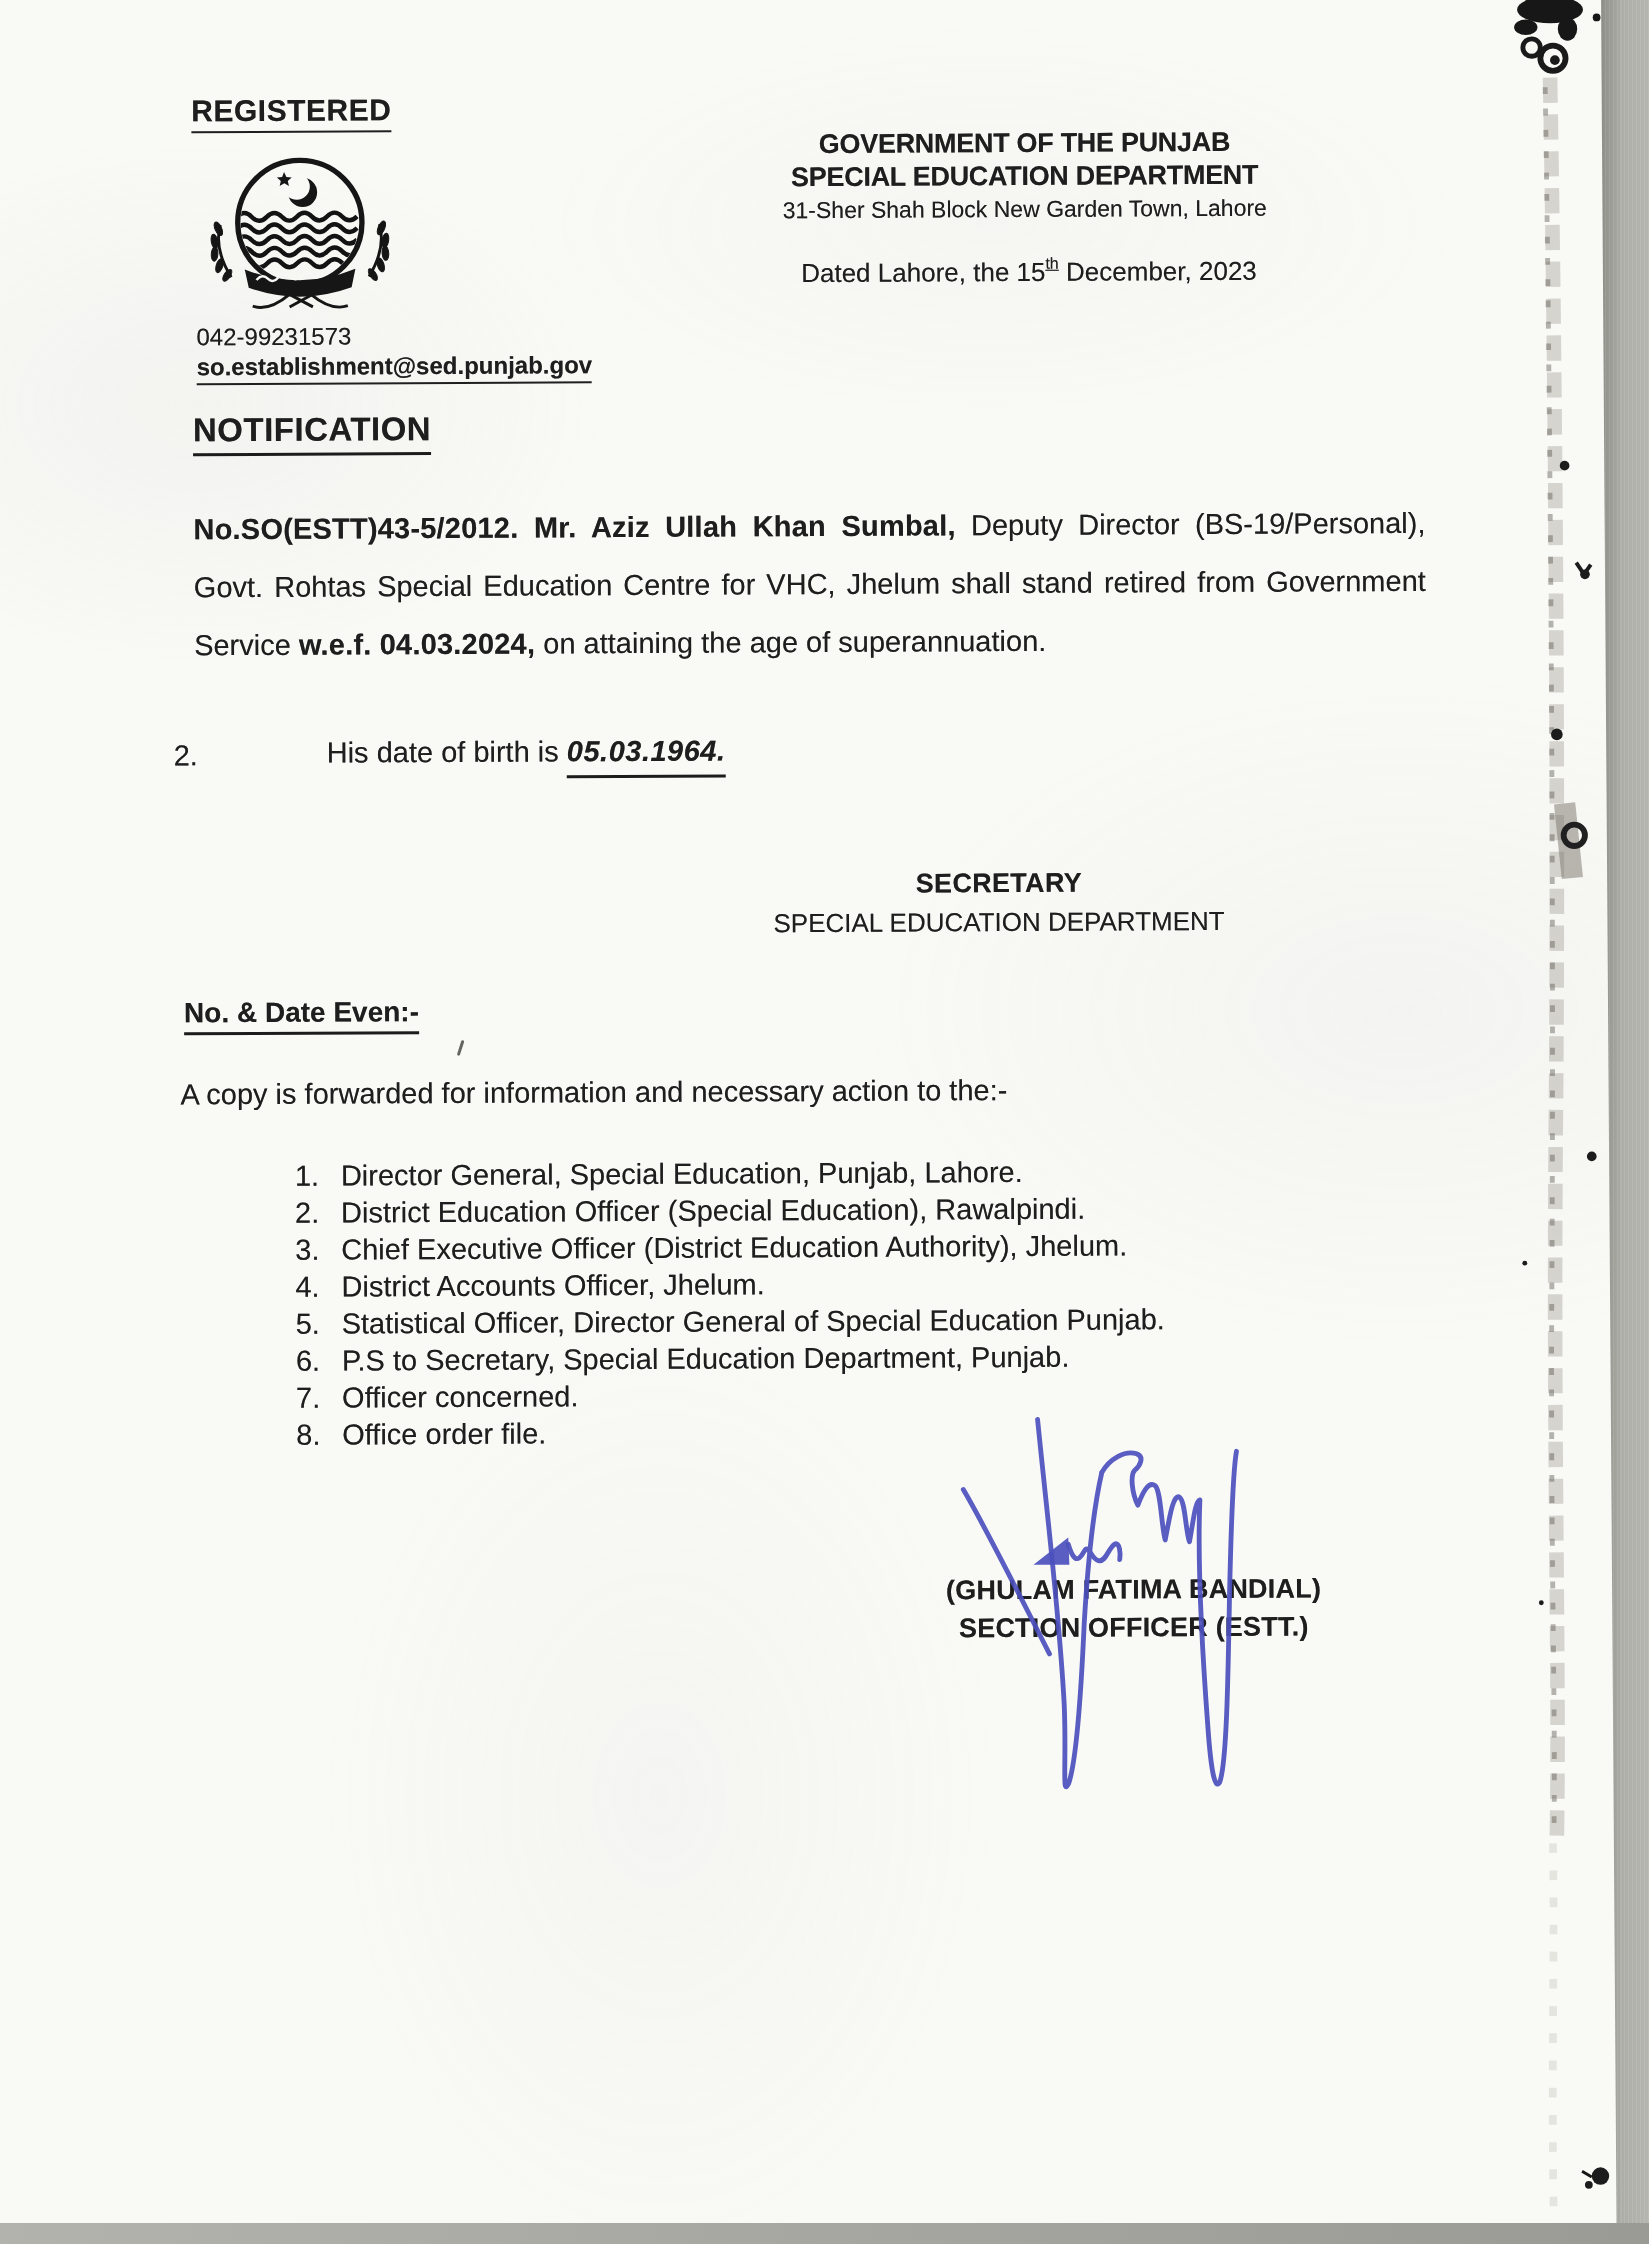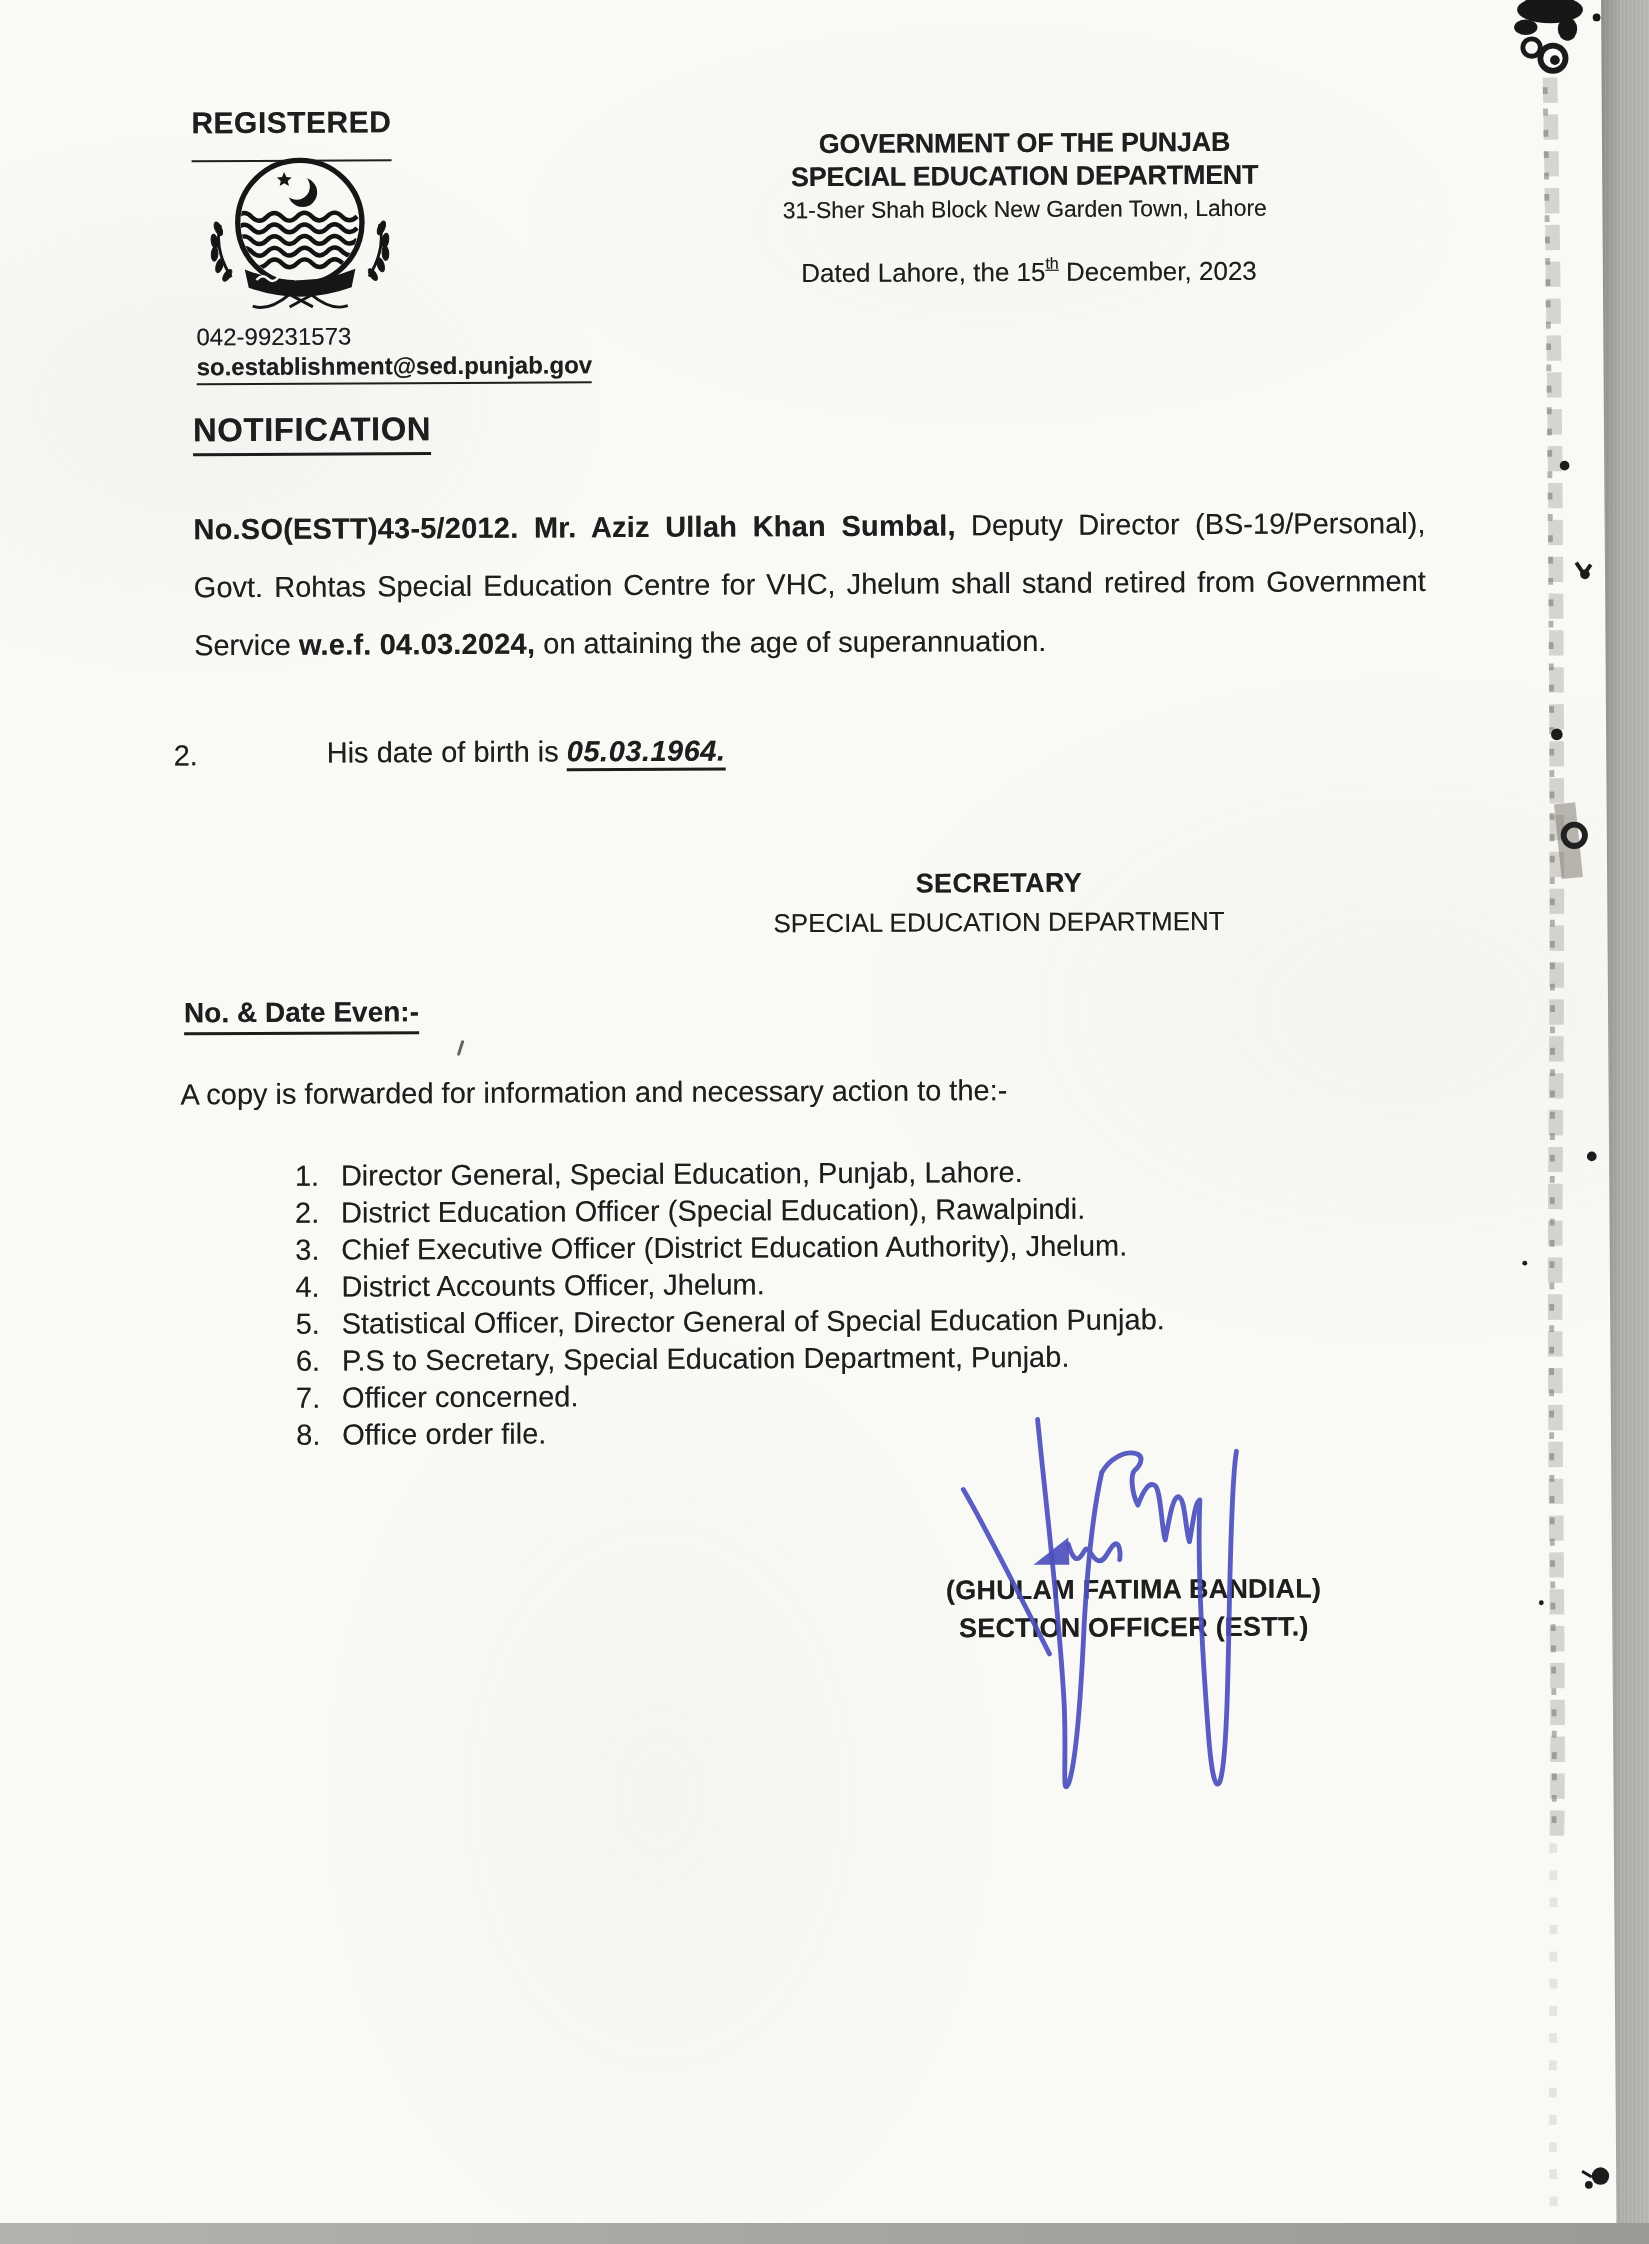--- a/index.html
+++ b/index.html
@@ -11,41 +11,41 @@
       radial-gradient(ellipse 582px 388px at 12% 18%, rgba(190,190,185,.10), transparent 70%),
       radial-gradient(ellipse 776px 485px at 85% 45%, rgba(185,185,180,.08), transparent 70%),
       radial-gradient(ellipse 485px 679px at 40% 80%, rgba(190,190,185,.07), transparent 70%),
       radial-gradient(ellipse 679px 291px at 60% 10%, rgba(192,192,186,.06), transparent 70%);
     color:#1e1e1e;
   }
   .abs{position:absolute;}
   .ink{color:#1e1e1e;text-shadow:0 0 0.5px rgba(30,30,30,.55);}
   .doc{position:absolute;inset:0;transform:rotate(-0.3deg);transform-origin:50% 45%;}
   
-  .registered{left:196px;top:103px;font-size:30px;font-weight:bold;letter-spacing:0.5px;
-    border-bottom:2.9px solid #1f1f1f;padding-bottom:20px;}
+  .registered{left:196px;top:91px;font-size:30px;font-weight:bold;letter-spacing:0.5px;
+    border-bottom:2.9px solid #1f1f1f;padding-bottom:3px;}
   .emblem{left:200px;top:146px;width:206px;height:165px;}
   .phone{left:200px;top:320px;font-size:24px;font-weight:normal;}
   .email{left:200px;top:350px;font-size:24px;font-weight:bold;border-bottom:2.9px solid #1f1f1f;padding-bottom:1.9px;}
   
   .letterhead{left:767px;top:128px;width:524px;text-align:center;}
   .org{font-size:27px;font-weight:bold;letter-spacing:-0.3px;line-height:33px;}
   .dept{font-size:27px;font-weight:bold;letter-spacing:-0.3px;line-height:33px;}
   .address{font-size:23px;line-height:29px;margin-top:1.9px;}
   .dateline{left:805px;top:258px;font-size:26px;}
   .dateline sup{font-size:16px;position:relative;top:-1.9px;text-decoration:underline;}
   
   .nheading{left:196px;top:408px;font-size:33px;font-weight:bold;letter-spacing:0.5px;
     border-bottom:3.9px solid #1c1c1c;padding-bottom:3.9px;}
   .npara{left:196px;top:468px;width:1232px;font-size:29px;line-height:58px;
     text-align:justify;text-justify:inter-word;}
   .npara b{letter-spacing:0.2px;}
   .p2num{left:175px;top:736px;font-size:29px;}
   .p2text{left:328px;top:734px;font-size:29px;}
-  .dob{font-weight:bold;font-style:italic;border-bottom:3.4px solid #1c1c1c;padding-bottom:1px;letter-spacing:0.5px;text-align:right;}
+  .dob{font-weight:bold;font-style:italic;border-bottom:3.4px solid #1c1c1c;padding-bottom:8px;letter-spacing:0.5px;text-align:right;}
   
   .authority{left:757px;top:869px;width:485px;text-align:center;}
   .sec-title{font-size:27px;font-weight:bold;letter-spacing:0.3px;}
   .sec-dept{font-size:26px;margin-top:7.8px;}
   
   .even{left:184px;top:994px;font-size:28px;font-weight:bold;
     border-bottom:3.4px solid #1c1c1c;padding-bottom:2.9px;}
   .stray{left:459px;top:1038px;width:2.9px;height:15.5px;background:#4a4a46;transform:rotate(18deg);border-radius:1.9px;opacity:.85;}
   .intro{left:180px;top:1075px;font-size:29px;}
   .dlist{left:294px;top:1155px;width:1116px;font-size:29px;}

